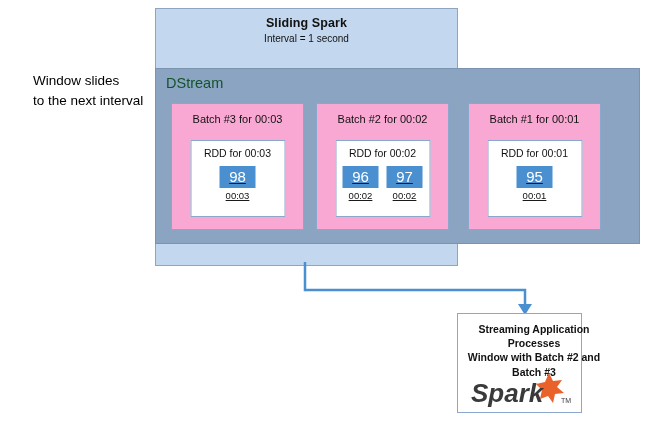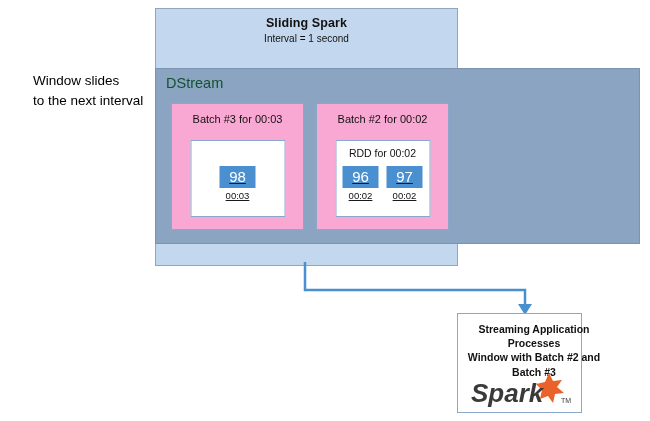--- a/index.html
+++ b/index.html
@@ -239,20 +239,21 @@
   </div>
 
   <div id="dstream-band">
     <div id="dstream-band-left"></div>
     <div id="dstream-label">DStream</div>
   </div>
 
   <div class="batch-box" id="batch-3">
     <div class="batch-title">Batch #3 for 00:03</div>
     <div class="rdd-box">
+      <div class="rdd-title">RDD for 00:03</div>
       <div class="rdd-values">
         <div class="value-cell">
           <div class="value-chip">98</div>
           <div class="value-time">00:03</div>
         </div>
       </div>
     </div>
   </div>
 
   <div class="batch-box" id="batch-2">
@@ -265,20 +266,32 @@
           <div class="value-time">00:02</div>
         </div>
         <div class="value-cell">
           <div class="value-chip">97</div>
           <div class="value-time">00:02</div>
         </div>
       </div>
     </div>
   </div>
 
+  <div class="batch-box" id="batch-1">
+    <div class="batch-title">Batch #1 for 00:01</div>
+    <div class="rdd-box">
+      <div class="rdd-title">RDD for 00:01</div>
+      <div class="rdd-values">
+        <div class="value-cell">
+          <div class="value-chip">95</div>
+          <div class="value-time">00:01</div>
+        </div>
+      </div>
+    </div>
+  </div>
 
   <svg id="connector" viewBox="0 0 250 58" width="250" height="58">
     <path d="M 15 0 L 15 28 L 235 28 L 235 44" fill="none" stroke="#4a8fd0" stroke-width="2.5"></path>
     <path d="M 228 42 L 242 42 L 235 53 Z" fill="#4a8fd0"></path>
   </svg>
 
   <div id="output-box">
     <div id="output-text">Streaming Application
 Processes
 Window with Batch #2 and

